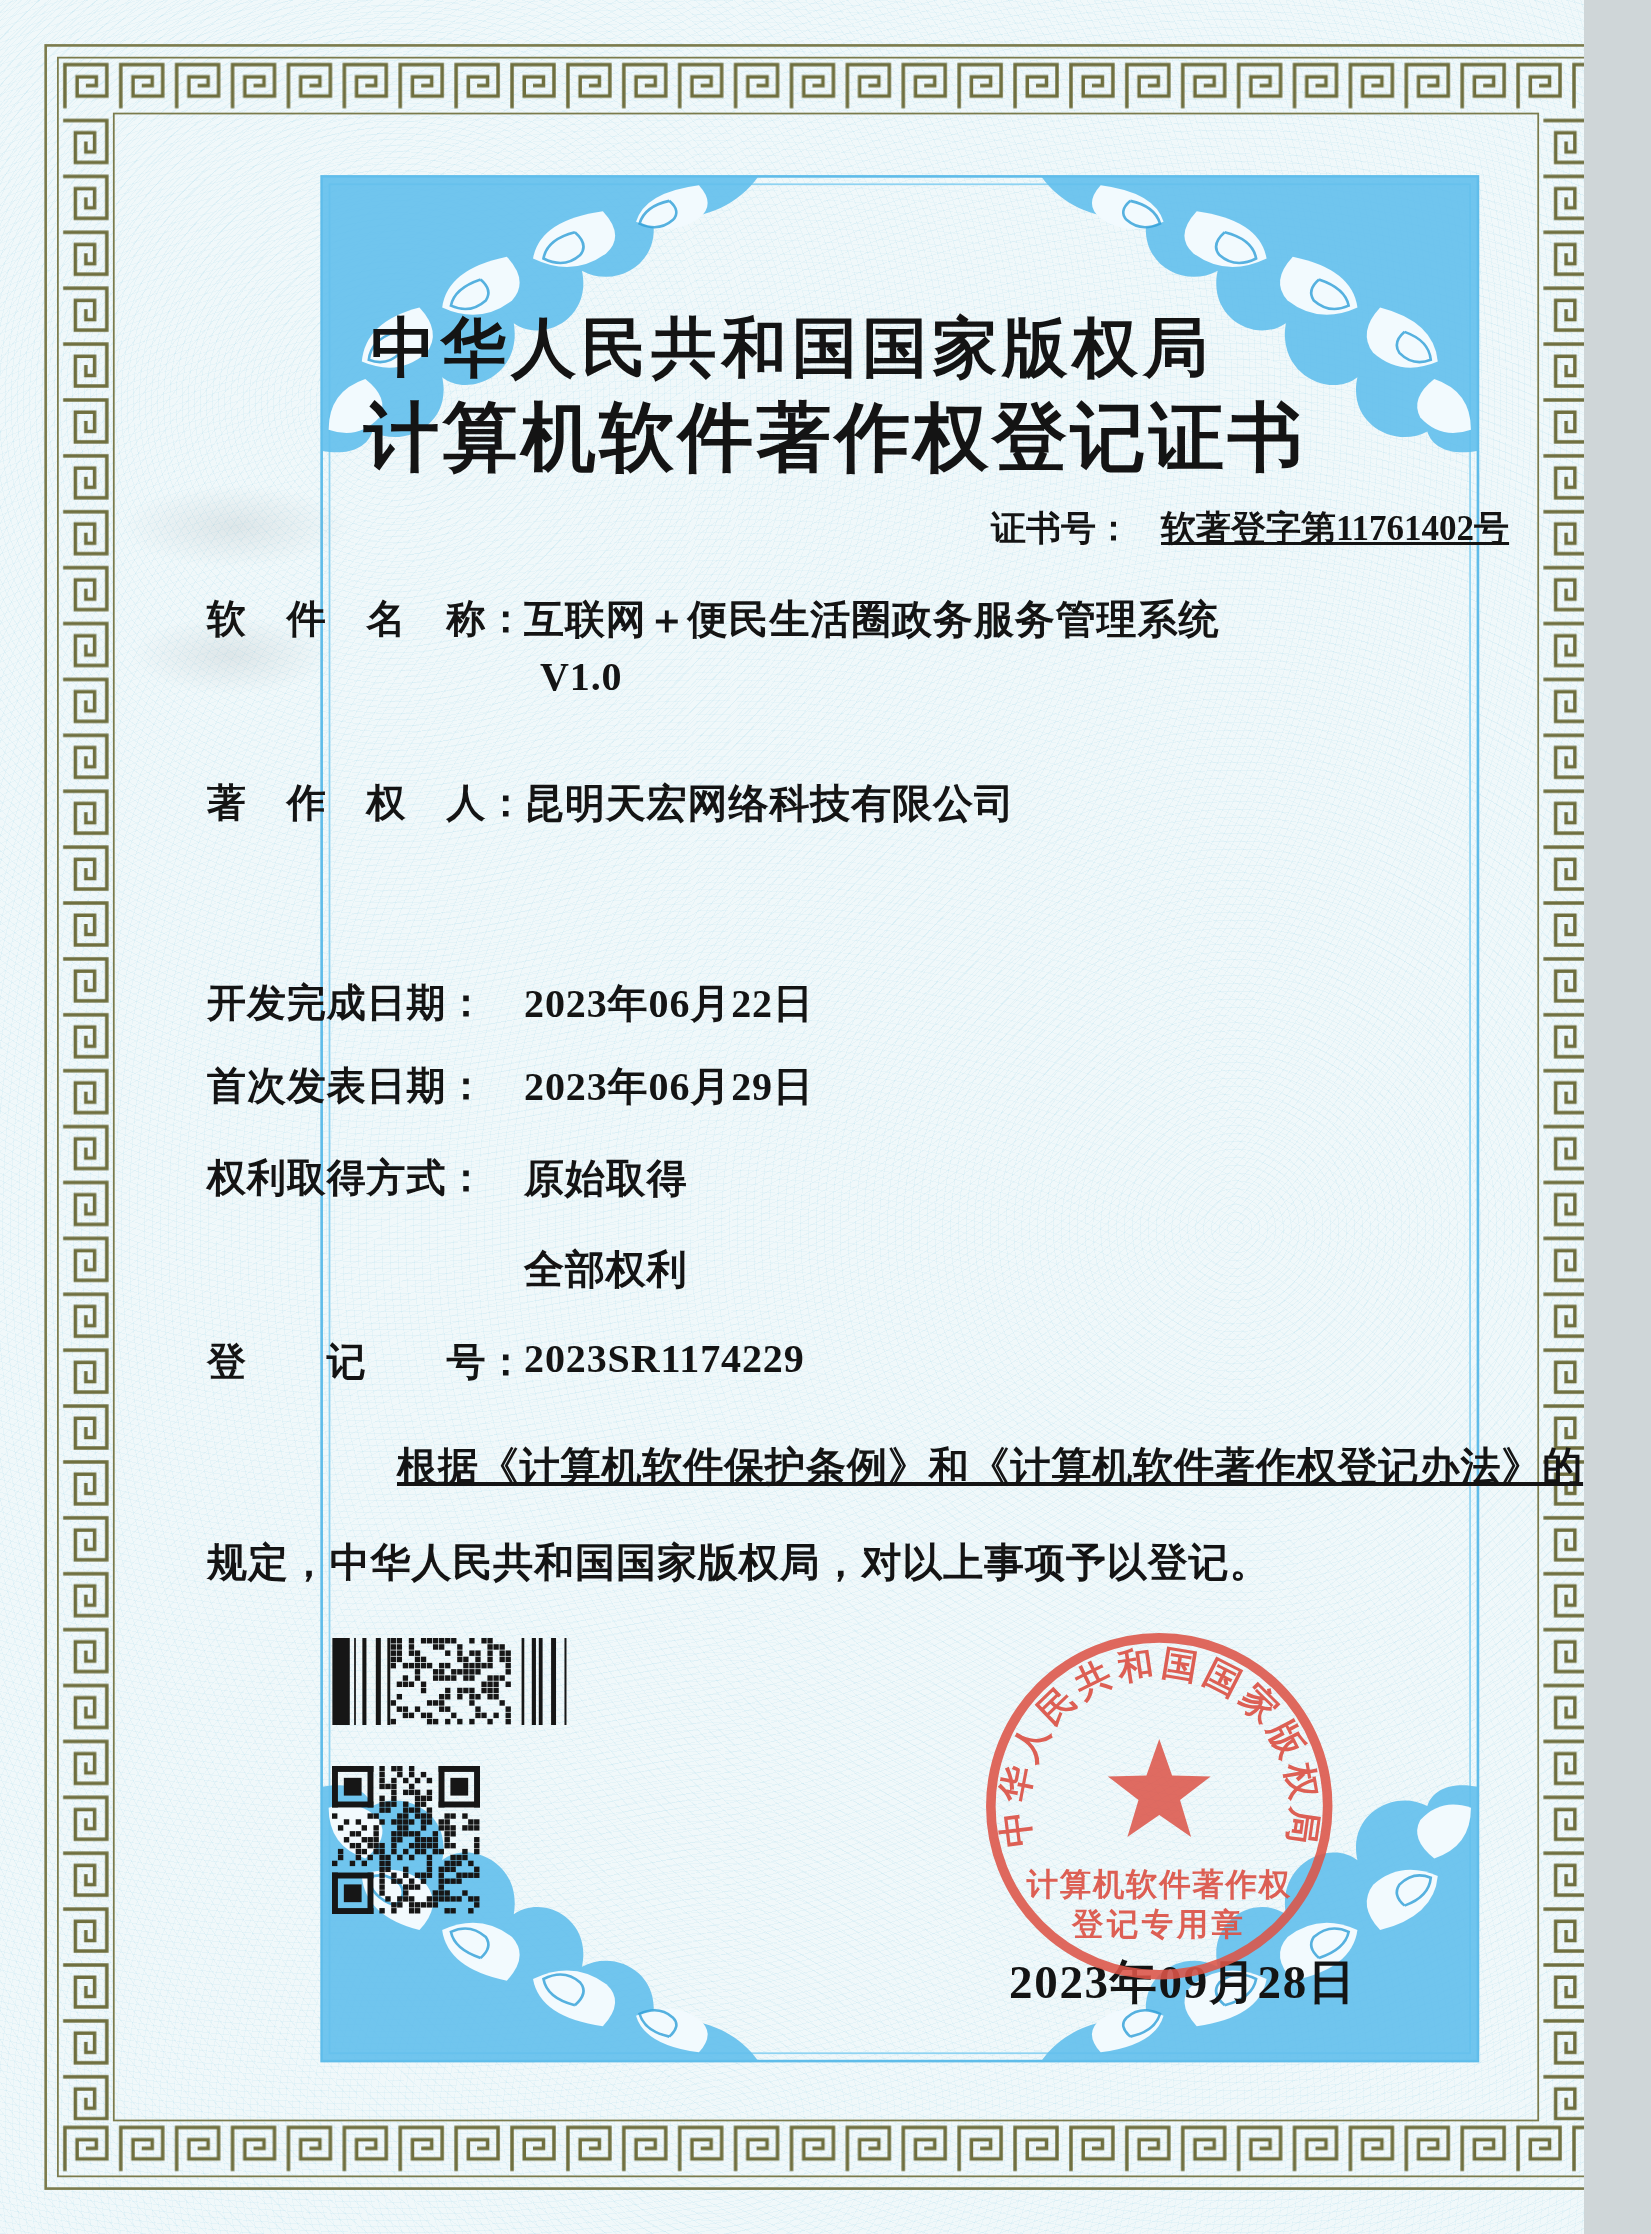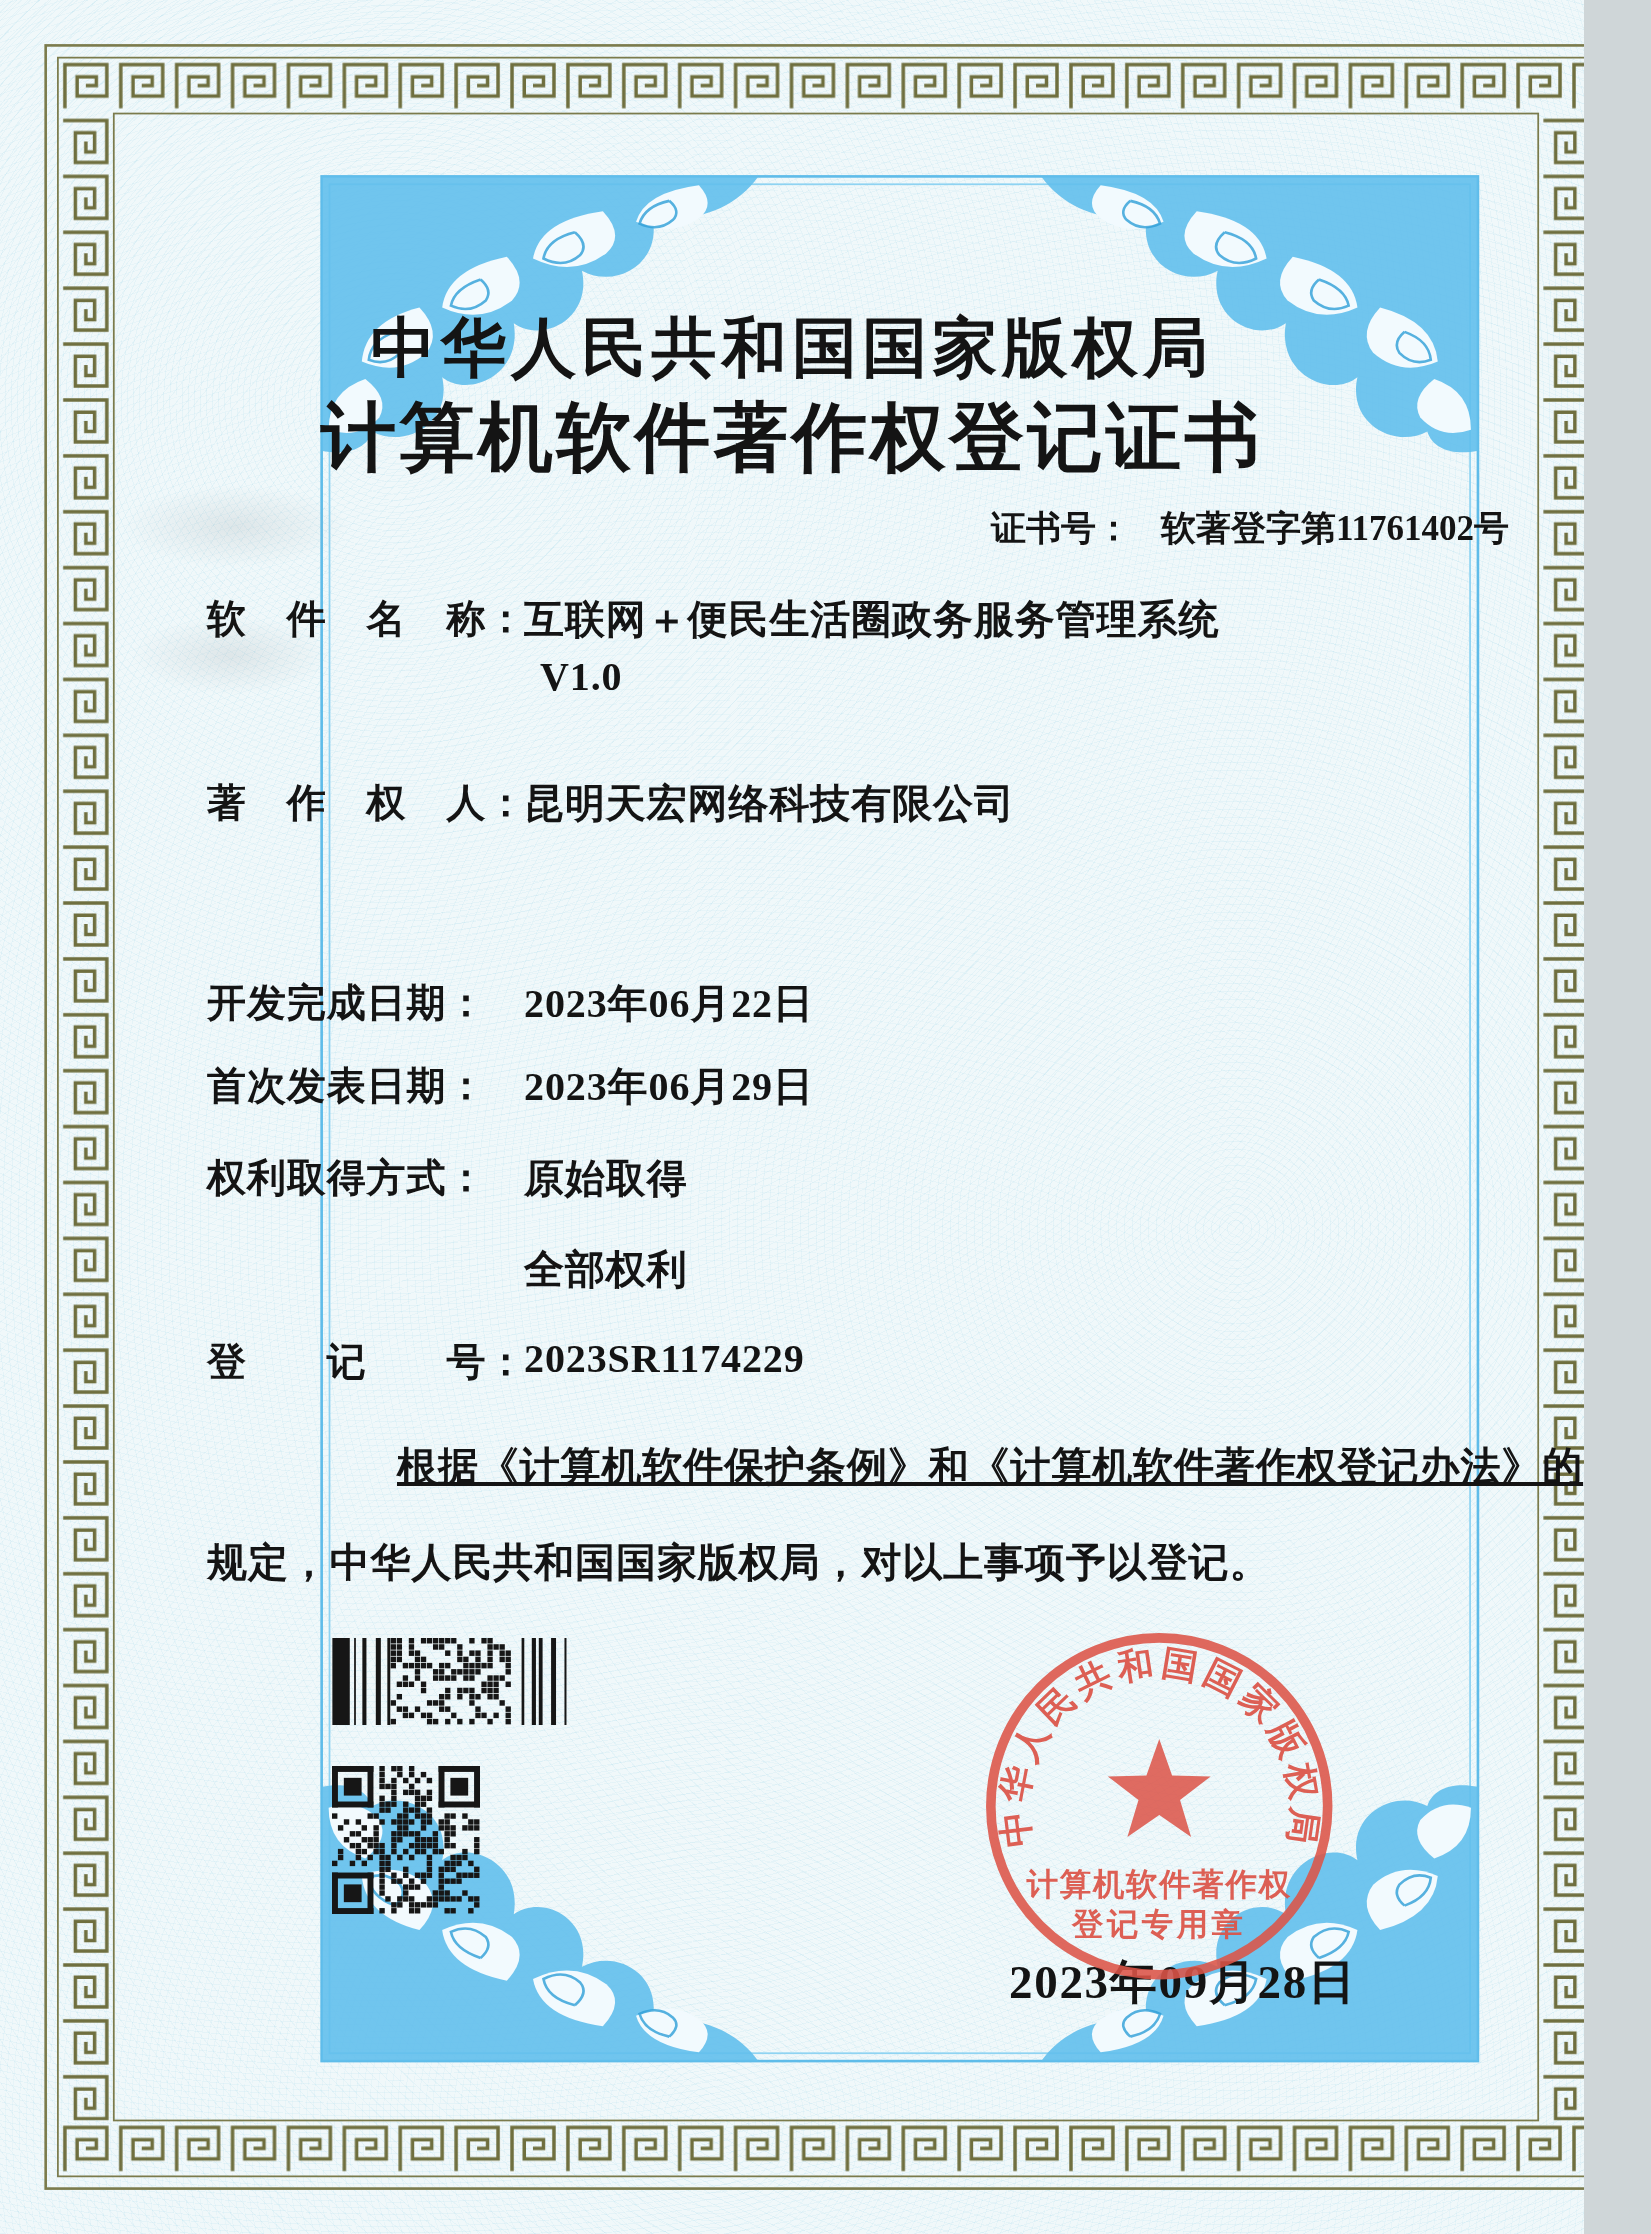--- a/index.html
+++ b/index.html
@@ -18,26 +18,27 @@
   .abs{position:absolute;}
   .t1{
     top:304px;left:0;width:100%;text-align:center;
     font-size:65px;font-weight:900;letter-spacing:5.2px;
     font-family:"Liberation Serif", serif;
   }
   .t2{
     top:388px;left:0;width:100%;text-align:center;
     font-size:75px;font-weight:900;letter-spacing:3.5px;
     font-family:"Liberation Serif", serif;
+    padding-left:43px;
   }
   .certno{
     top:505px;left:991px;font-size:35px;font-weight:700;
     font-family:"Liberation Sans", sans-serif;white-space:nowrap;
   }
-  .certno .cv{margin-left:30px;font-family:"Liberation Serif", serif;font-weight:700;}
+  .certno .cv{margin-left:30px;font-family:"Liberation Serif", serif;font-weight:700;text-decoration:underline;}
   .row{position:absolute;left:207px;width:1363px;height:56px;}
   .lbl{
     position:absolute;left:0;top:0;
     font:700 39px "Liberation Sans", sans-serif;letter-spacing:0.9px;white-space:nowrap;
   }
   .val{
     position:absolute;left:317px;top:0;
     font:600 40px "Liberation Serif", serif;letter-spacing:0.9px;white-space:nowrap;
   }
   .val2{

